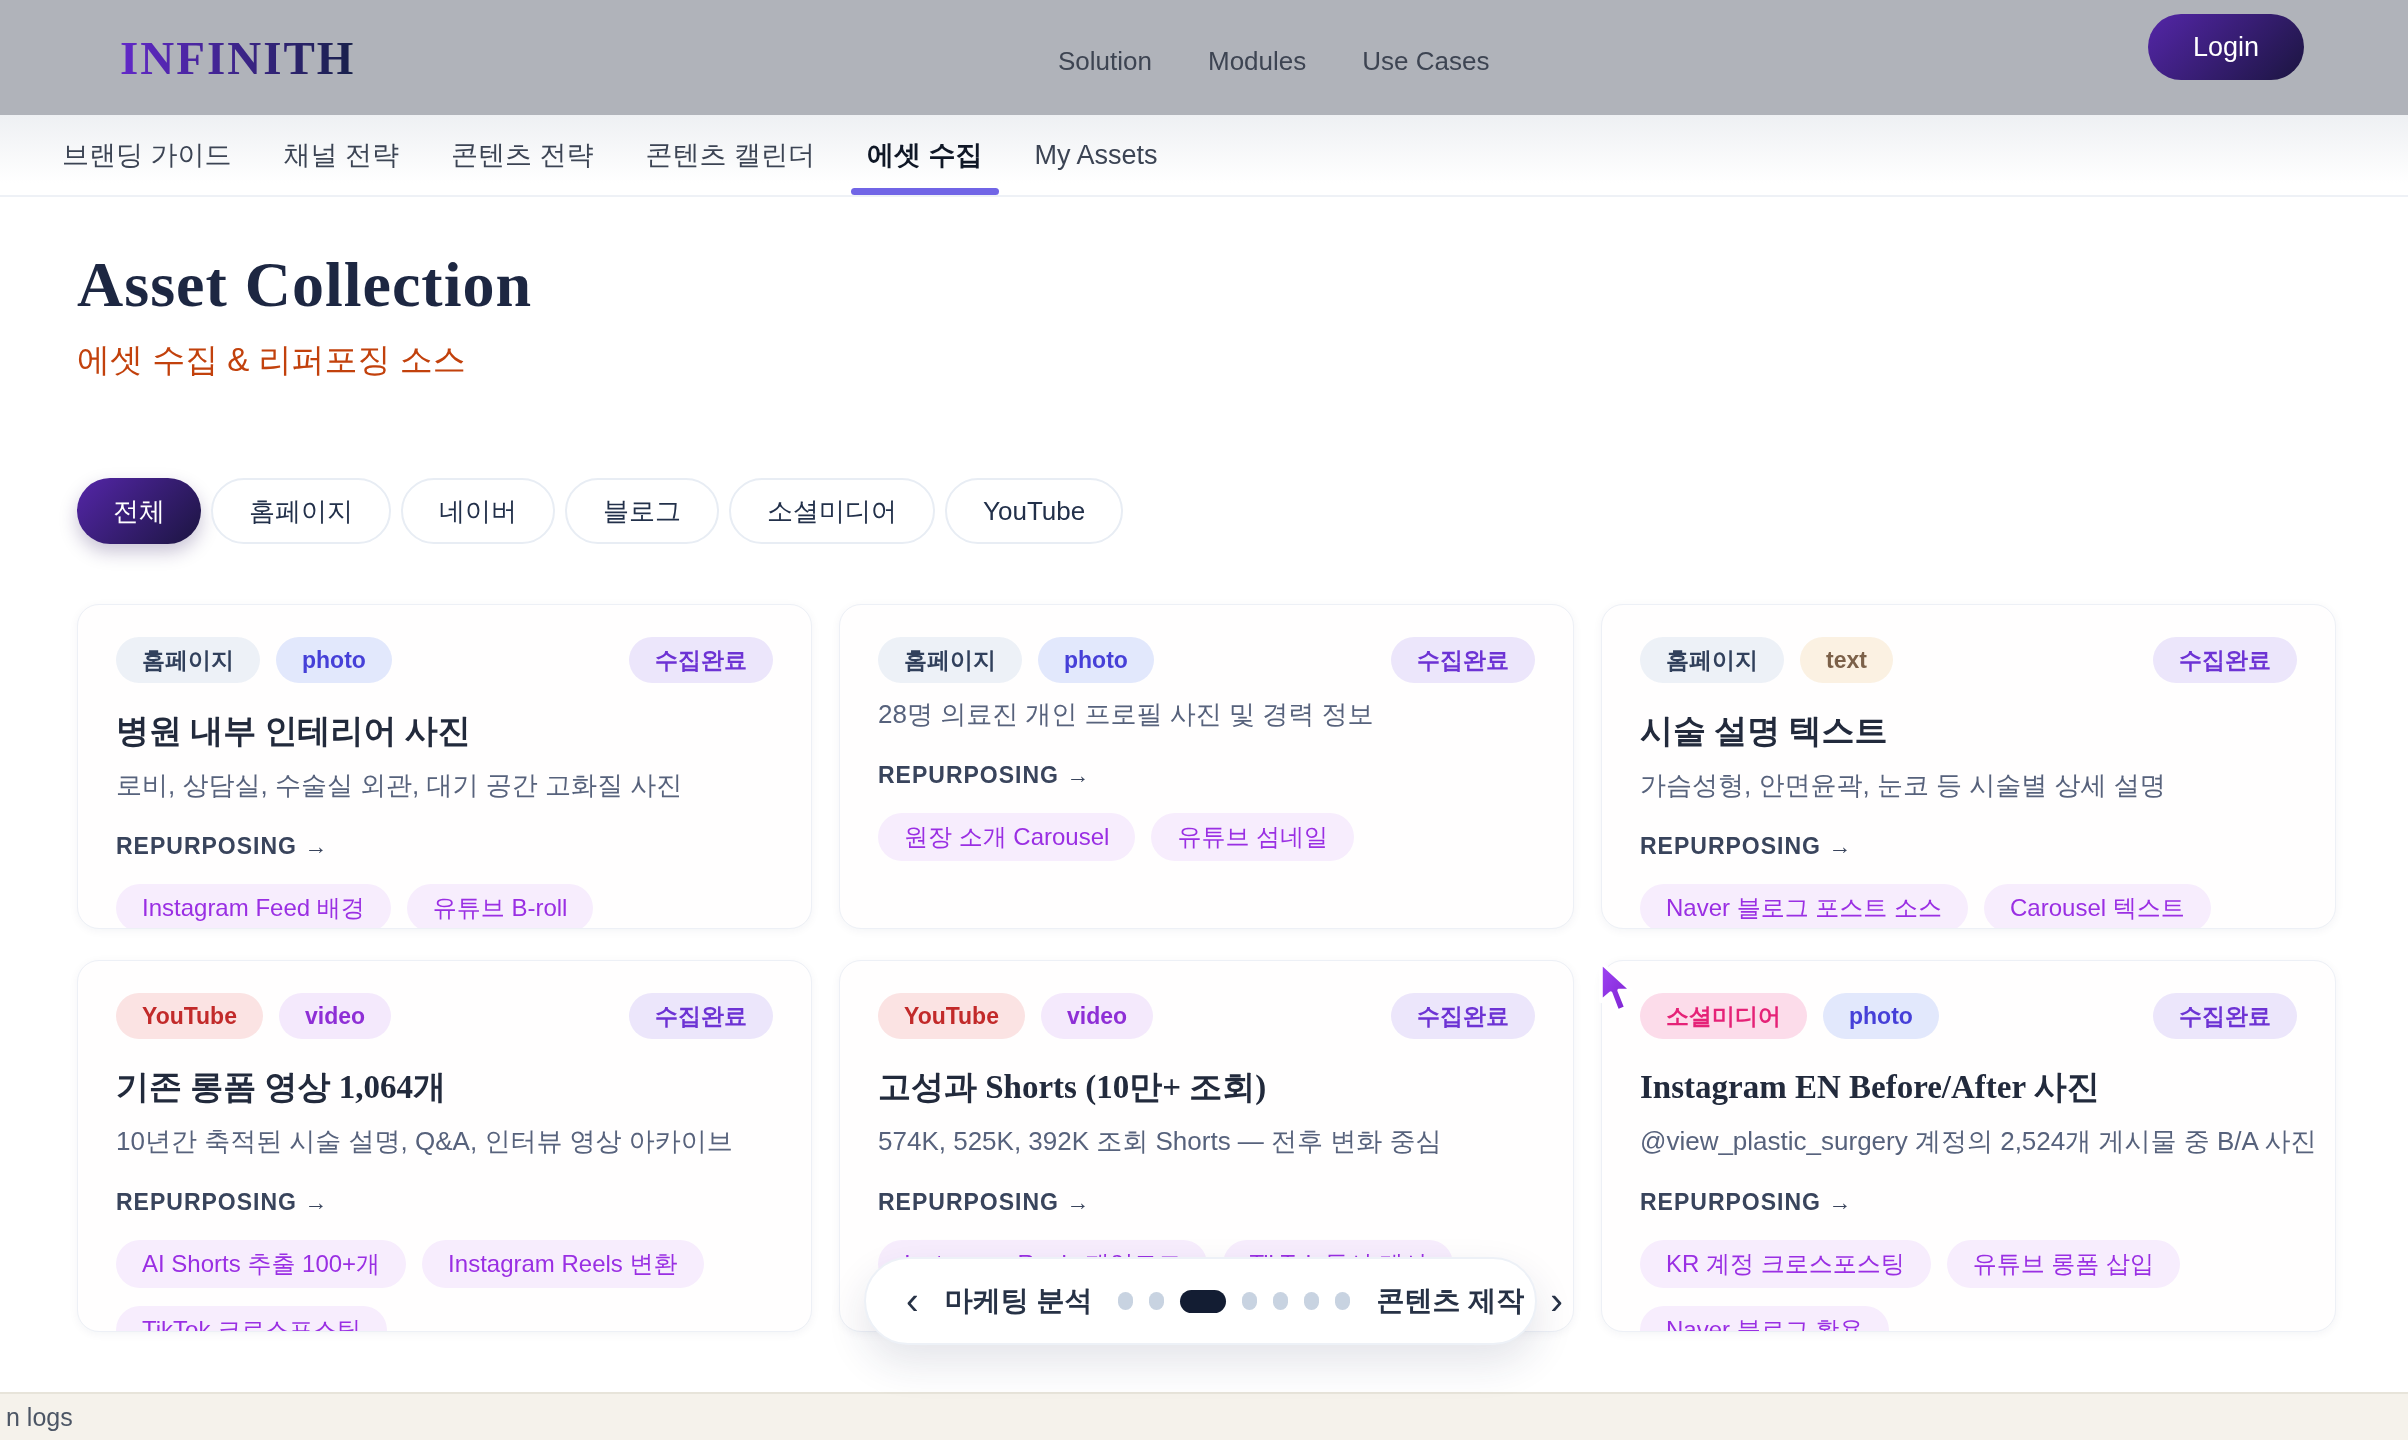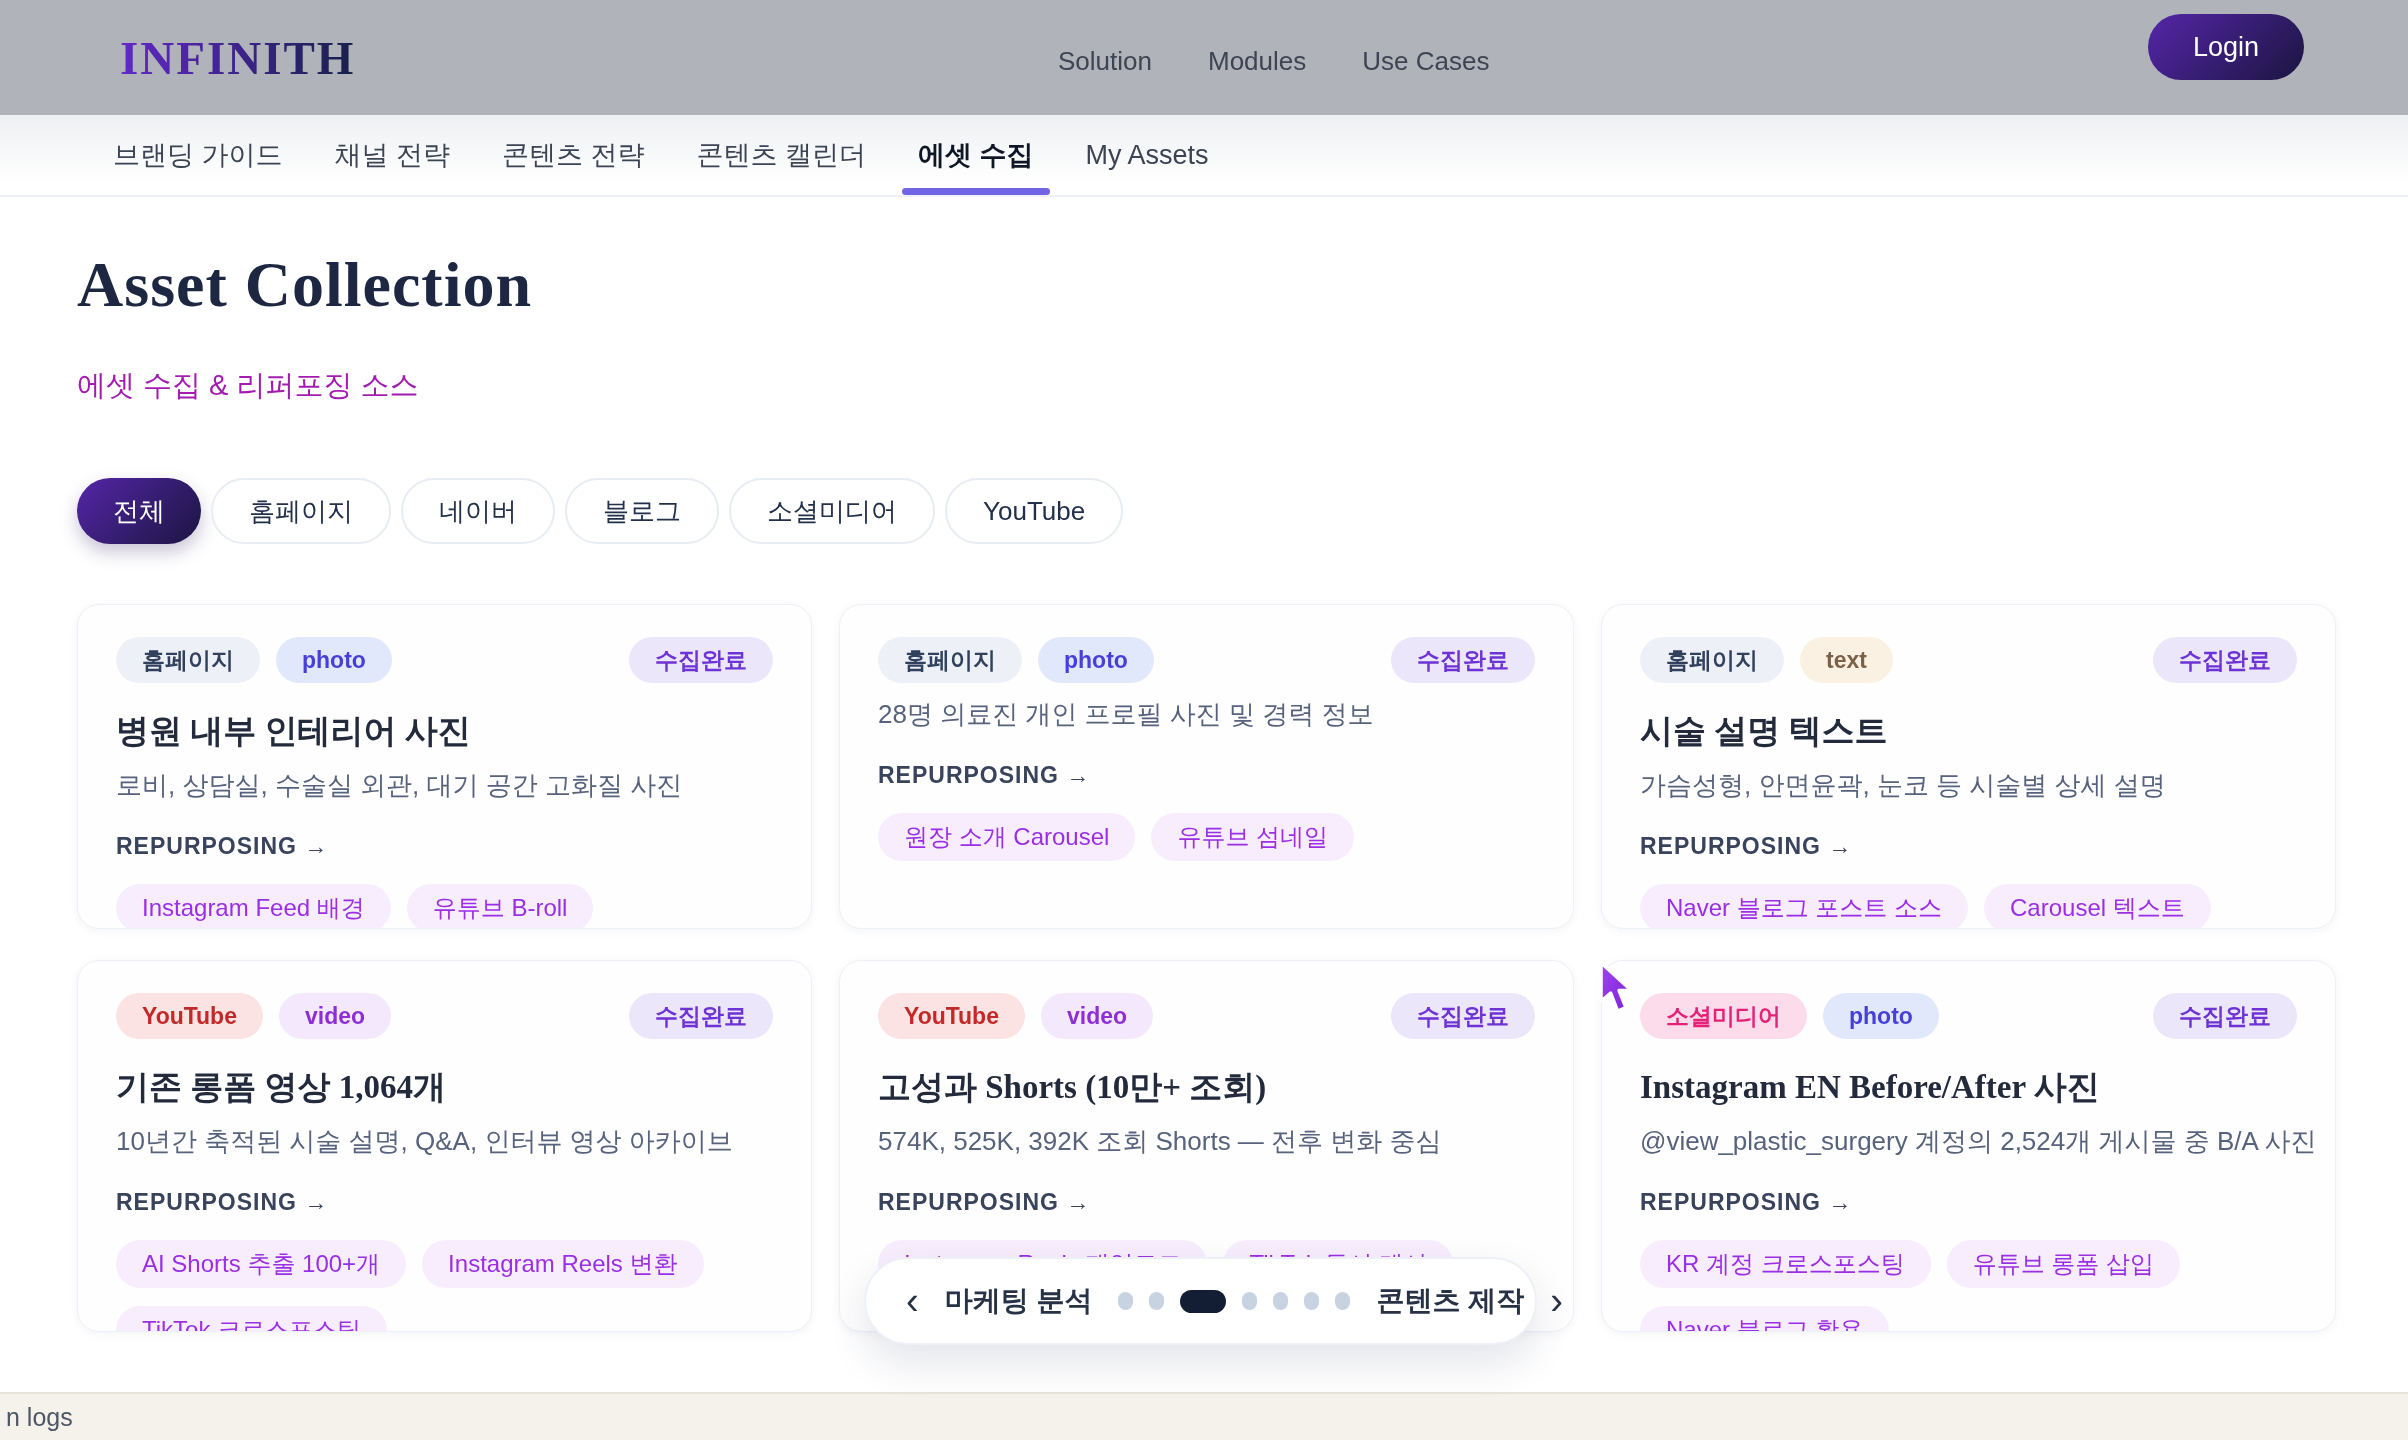--- a/index.html
+++ b/index.html
@@ -38,38 +38,38 @@
     position:absolute;left:2148px;top:14px;width:156px;height:66px;border:none;
     border-radius:33px;cursor:pointer;
     background:linear-gradient(135deg,var(--c-grad-a),var(--c-grad-b));
     color:#fff;font-size:27px;font-family:inherit;
   }
   
   .tabband{
     position:absolute;left:0;top:115px;width:2408px;height:82px;
     background:linear-gradient(#eef0f3,#ffffff 85%);
     border-bottom:2px solid #eef1f6;
-    display:flex;align-items:center;padding-left:113px;gap:52px;
+    display:flex;align-items:center;padding-left:62px;gap:52px;
   }
   .tab{
     position:relative;height:100%;display:flex;align-items:center;
     font-size:27px;color:#3c4454;cursor:pointer;white-space:nowrap;
   }
   .tab--active{color:#0f1726;font-weight:700;}
   .tab--active::after{
     content:"";position:absolute;left:-16px;right:-16px;bottom:0;height:7px;
     border-radius:4px;background:var(--c-underline);
   }
   
   .page-title{
     position:absolute;left:77px;top:248px;
     font-family:"Liberation Serif","DejaVu Serif",serif;font-weight:700;
     font-size:64px;color:#1d2742;letter-spacing:1px;
   }
-  .page-subtitle{position:absolute;left:77px;top:366px;font-size:29px;color:#a21caf;}
+  .page-subtitle{position:absolute;left:77px;top:338px;font-size:33px;color:#c2410c;}
   
   .filters{position:absolute;left:77px;top:478px;display:flex;gap:10px;}
   .filter-pill{
     height:66px;padding:0 36px;border-radius:33px;border:2px solid #e8edf4;
     background:#fff;color:#22304a;font-size:26px;font-family:inherit;
     display:flex;align-items:center;cursor:pointer;white-space:nowrap;
   }
   .filter-pill--active{
     border:none;color:#fff;
     background:linear-gradient(135deg,var(--c-grad-a),var(--c-grad-b));

